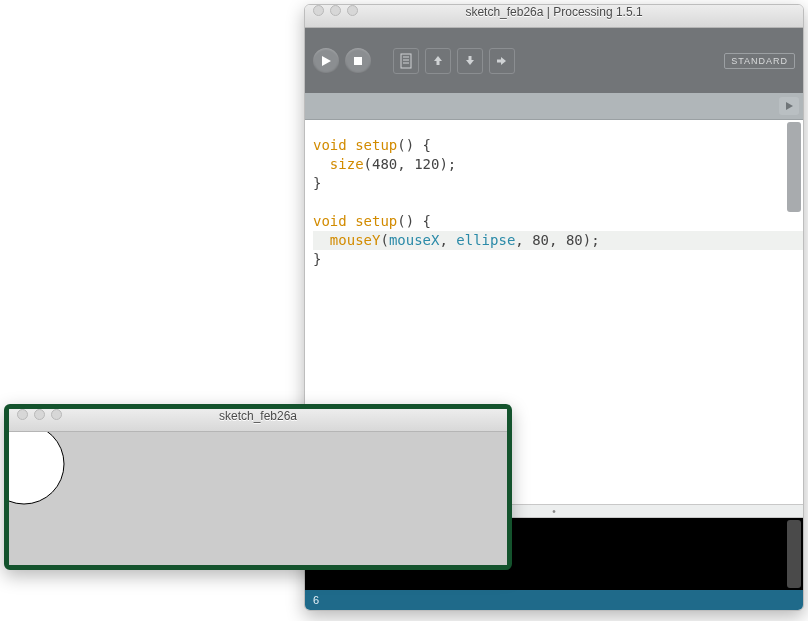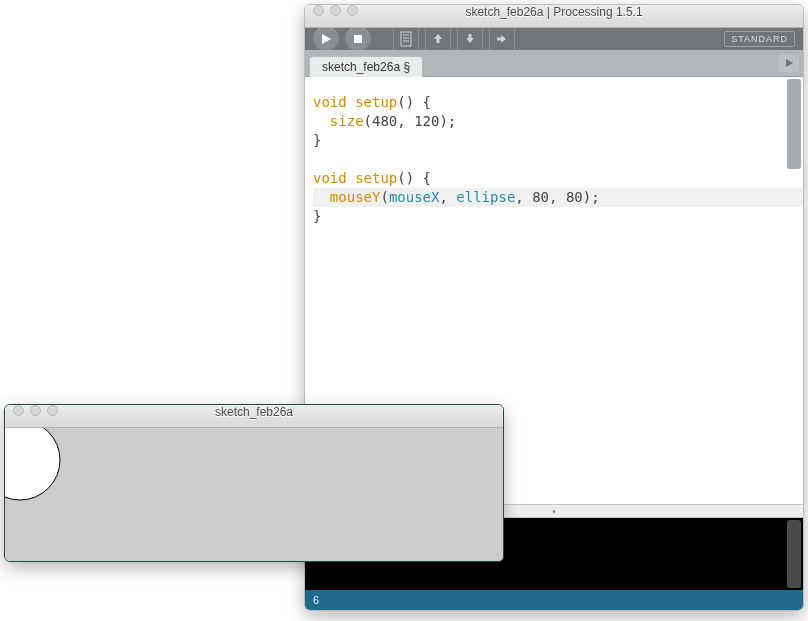--- a/index.html
+++ b/index.html
@@ -55,25 +55,25 @@
     left: 0; right: 0;
     text-align: center;
     color: #4a4a4a;
     font-size: 12px;
     pointer-events: none;
     text-shadow: 0 1px 0 #fff;
   }
 
   
   .toolbar {
-    height: 22px;
+    height: 41px;
     background: #727578;
     display: flex;
     align-items: center;
-    padding: 0 8px;
+    padding: 12px 8px;
     gap: 6px;
     flex: 0 0 auto;
   }
   .tb-btn {
     width: 26px; height: 26px;
     border-radius: 50%;
     background: #8b8e91;
     display: flex;
     align-items: center;
     justify-content: center;
@@ -196,21 +196,21 @@
   }
 
   
   .sketch-window {
     position: absolute;
     left: 4px;
     top: 404px;
     width: 498px;
     height: 156px;
     background: #fff;
-    border: 1px solid #14532d;
+    border: 5px solid #14532d;
     border-radius: 6px;
     box-shadow: 0 6px 18px rgba(0,0,0,.28);
     overflow: hidden;
     display: flex;
     flex-direction: column;
   }
   .sketch-canvas {
     flex: 1;
     background: #cccccc;
     position: relative;
@@ -268,21 +268,20 @@
       <svg width="14" height="14" viewBox="0 0 14 14">
         <rect x="2" y="5.5" width="4" height="3" fill="#cfd2d4"></rect>
         <polygon points="6,3 6,11 11,7" fill="#cfd2d4"></polygon>
       </svg>
     </div>
     <div class="spacer"></div>
     <div class="mode-badge">STANDARD</div>
   </div>
 
   <div class="tabbar">
-    <div class="tab">sketch_feb26a §</div>
     <div class="spacer"></div>
     <div class="tab-arrow">
       <svg width="10" height="10" viewBox="0 0 10 10">
         <polygon points="2,1 9,5 2,9" fill="#6f7578"></polygon>
       </svg>
     </div>
   </div>
 
   <div class="editor">
     <div class="code-line"><span class="kw">void</span><span class="kw"> setup</span><span class="punct">() {</span></div>

